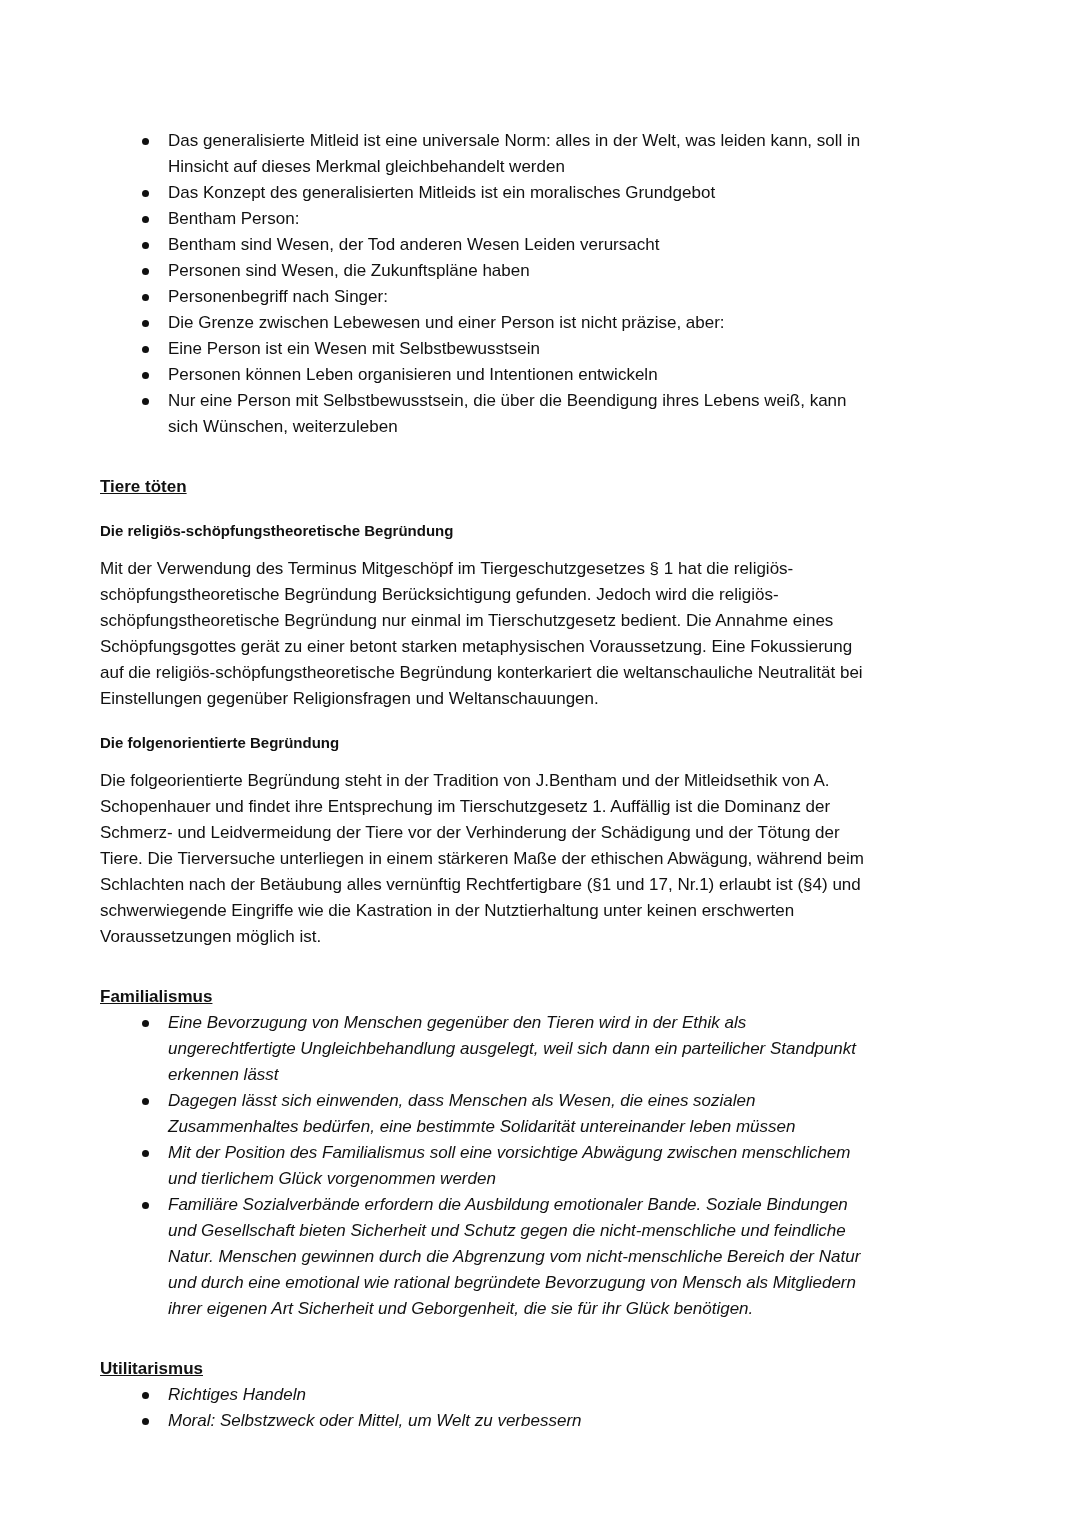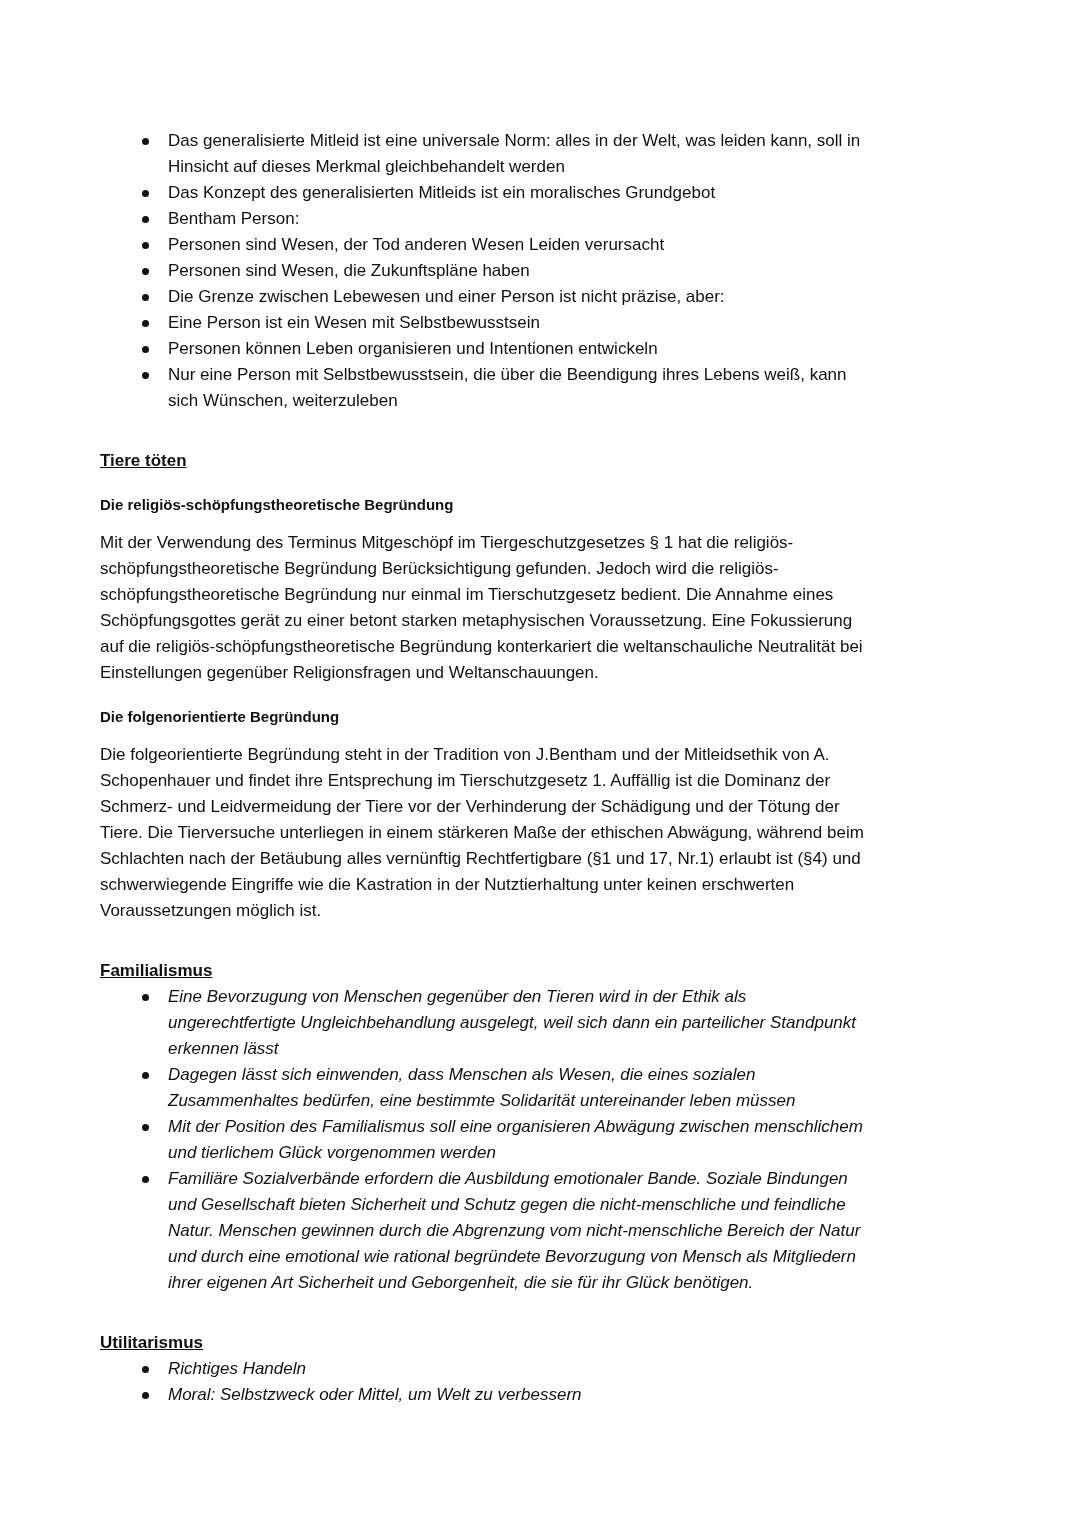--- a/index.html
+++ b/index.html
@@ -62,42 +62,43 @@
 </style>
 </head>
 <body>
 
 <div class="page">
 
   <ul class="bullets">
     <li><span>Das generalisierte Mitleid ist eine universale Norm: alles in der Welt, was leiden kann, soll in Hinsicht auf dieses Merkmal gleichbehandelt werden</span></li>
     <li><span>Das Konzept des generalisierten Mitleids ist ein moralisches Grundgebot</span></li>
     <li><span>Bentham Person:</span></li>
-    <li><span>Personen sind Wesen, der Tod anderen Wesen Leiden verursacht</span></li>
+    <li><span>Bentham sind Wesen, der Tod anderen Wesen Leiden verursacht</span></li>
     <li><span>Personen sind Wesen, die Zukunftspläne haben</span></li>
+    <li><span>Personenbegriff nach Singer:</span></li>
     <li><span>Die Grenze zwischen Lebewesen und einer Person ist nicht präzise, aber:</span></li>
     <li><span>Eine Person ist ein Wesen mit Selbstbewusstsein</span></li>
     <li><span>Personen können Leben organisieren und Intentionen entwickeln</span></li>
     <li><span>Nur eine Person mit Selbstbewusstsein, die über die Beendigung ihres Lebens weiß, kann sich Wünschen, weiterzuleben</span></li>
   </ul>
 
   <h2 class="sec">Tiere töten</h2>
 
   <h3 class="sub">Die religiös-schöpfungstheoretische Begründung</h3>
   <p class="para">Mit der Verwendung des Terminus Mitgeschöpf im Tiergeschutzgesetzes § 1 hat die religiös-schöpfungstheoretische Begründung Berücksichtigung gefunden. Jedoch wird die religiös-schöpfungstheoretische Begründung nur einmal im Tierschutzgesetz bedient. Die Annahme eines Schöpfungsgottes gerät zu einer betont starken metaphysischen Voraussetzung. Eine Fokussierung auf die religiös-schöpfungstheoretische Begründung konterkariert die weltanschauliche Neutralität bei Einstellungen gegenüber Religionsfragen und Weltanschauungen.</p>
 
   <h3 class="sub">Die folgenorientierte Begründung</h3>
   <p class="para">Die folgeorientierte Begründung steht in der Tradition von J.Bentham und der Mitleidsethik von A. Schopenhauer und findet ihre Entsprechung im Tierschutzgesetz 1. Auffällig ist die Dominanz der Schmerz- und Leidvermeidung der Tiere vor der Verhinderung der Schädigung und der Tötung der Tiere. Die Tierversuche unterliegen in einem stärkeren Maße der ethischen Abwägung, während beim Schlachten nach der Betäubung alles vernünftig Rechtfertigbare (§1 und 17, Nr.1) erlaubt ist (§4) und schwerwiegende Eingriffe wie die Kastration in der Nutztierhaltung unter keinen erschwerten Voraussetzungen möglich ist.</p>
 
   <h2 class="sec">Familialismus</h2>
 
   <ul class="bullets gap-after-heading">
     <li><span>Eine Bevorzugung von Menschen gegenüber den Tieren wird in der Ethik als ungerechtfertigte Ungleichbehandlung ausgelegt, weil sich dann ein parteilicher Standpunkt erkennen lässt</span></li>
     <li><span>Dagegen lässt sich einwenden, dass Menschen als Wesen, die eines sozialen Zusammenhaltes bedürfen, eine bestimmte Solidarität untereinander leben müssen</span></li>
-    <li><span>Mit der Position des Familialismus soll eine organisieren Abwägung zwischen menschlichem und tierlichem Glück vorgenommen werden</span></li>
+    <li><span>Mit der Position des Familialismus soll eine vorsichtige Abwägung zwischen menschlichem und tierlichem Glück vorgenommen werden</span></li>
     <li><span>Familiäre Sozialverbände erfordern die Ausbildung emotionaler Bande. Soziale Bindungen und Gesellschaft bieten Sicherheit und Schutz gegen die nicht-menschliche und feindliche Natur. Menschen gewinnen durch die Abgrenzung vom nicht-menschliche Bereich der Natur und durch eine emotional wie rational begründete Bevorzugung von Mensch als Mitgliedern ihrer eigenen Art Sicherheit und Geborgenheit, die sie für ihr Glück benötigen.</span></li>
   </ul>
 
   <h2 class="sec">Utilitarismus</h2>
 
   <ul class="bullets gap-after-heading">
     <li><span>Richtiges Handeln</span></li>
     <li><span>Moral: Selbstzweck oder Mittel, um Welt zu verbessern</span></li>
   </ul>
 

